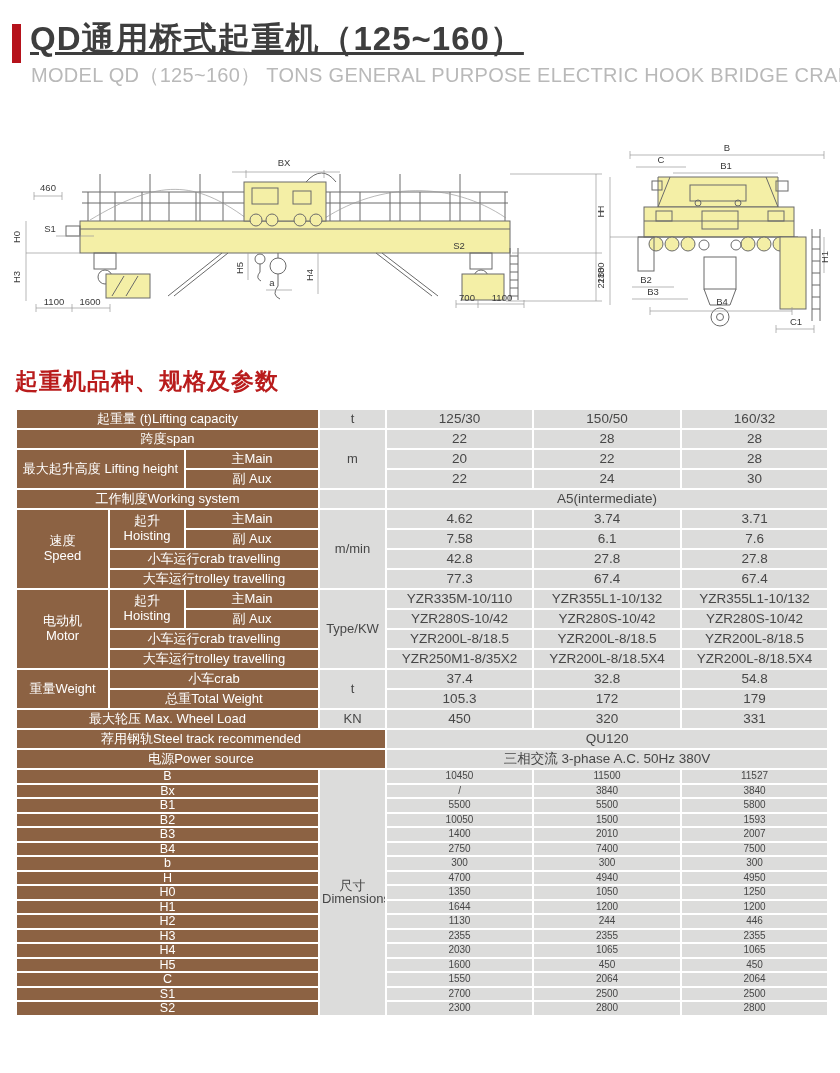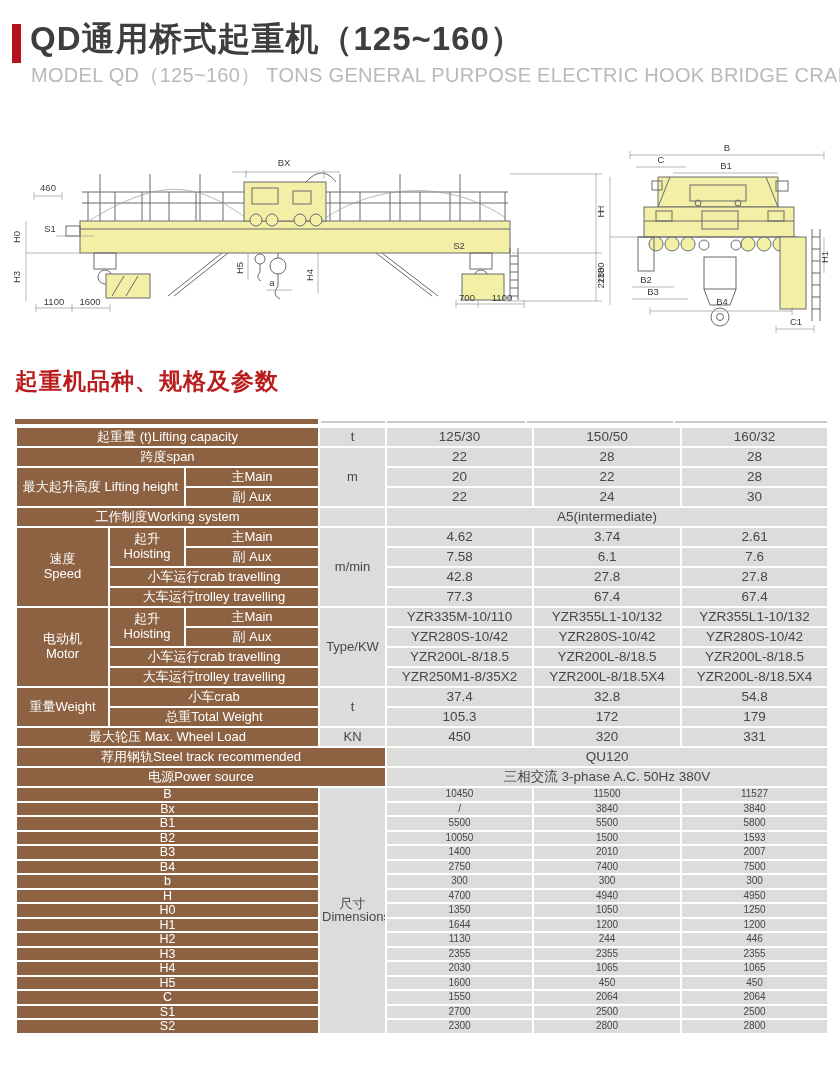--- a/index.html
+++ b/index.html
@@ -1,21 +1,21 @@
 <!DOCTYPE html>
 <html><head>
 <meta charset="utf-8">
 <style>
   * { box-sizing: border-box; margin: 0; padding: 0; }
   body { width: 840px; height: 1073px; background: #fff; font-family: "Liberation Sans", sans-serif; }
   .page { position: relative; width: 840px; height: 1073px; overflow: hidden; background: #fff; }
 
   
   .red-bar { position: absolute; left: 12px; top: 24px; width: 9px; height: 39px; background: #b5121b; }
-  .title { position: absolute; left: 30px; top: 17px; font-size: 33px; font-weight: 600; color: #3e3e3e; letter-spacing: 1px; white-space: nowrap; }
+  .title { position: absolute; left: 30px; top: 17px; font-size: 33px; font-weight: 600; color: #3e3e3e; letter-spacing: 1px; white-space: nowrap; text-decoration: underline; }
   .subtitle { position: absolute; left: 31px; top: 62px; font-size: 20px; font-weight: 500; color: #b9b9b9; letter-spacing: .3px; white-space: nowrap; }
 
   
   .dwg { position: absolute; }
   .dwg line, .dwg path, .dwg rect, .dwg circle, .dwg polyline { stroke: #6a6a6a; stroke-width: 1; fill: none; }
   .dwg .yf { fill: #f4efa6; }
   .dwg .thin { stroke: #9a9a9a; stroke-width: .7; }
   .dwg text { font-size: 9.5px; fill: #3a3a3a; text-anchor: middle; stroke: none; font-family: "Liberation Sans", sans-serif; }
   #front-svg { left: 10px; top: 128px; }
   #side-svg { left: 598px; top: 133px; }
@@ -23,21 +23,21 @@
   
   .sec-zh { position: absolute; left: 15px; top: 366px; font-size: 23px; font-weight: 600; color: #b91c1c; letter-spacing: 1px; }
   .sec-en { position: absolute; left: 15px; top: 394px; font-size: 20px; color: #9c9c9c; }
 
   
   .edge-strip { position: absolute; left: 15px; top: 419px; width: 812px; height: 5px; }
   .edge-strip .brown { position: absolute; left: 0; top: 0; width: 303px; height: 5px; background: #8c6243; }
   .edge-strip .g1 { position: absolute; top: 2px; height: 2px; background: #c9c9c9; }
 
   
-  table.spec { position: absolute; left: 15px; top: 426px; width: 812px; border-collapse: collapse; table-layout: fixed; }
+  table.spec { position: absolute; left: 15px; top: 408px; width: 812px; border-collapse: collapse; table-layout: fixed; }
   table.spec td { border: 2px solid #ffffff; height: 20px; padding: 0 2px; text-align: center; vertical-align: middle; line-height: 1.12; overflow: hidden; }
   td.label { background: #8c6243; color: #ffffff; font-size: 13px; white-space: pre-line; }
   td.unit  { background: #dcdcdb; color: #474747; font-size: 13px; white-space: pre-line; }
   td.val   { background: #dcdcdb; color: #474747; font-size: 13.5px; }
   tr.dim td { height: 10px; line-height: 1; }
   tr.dim td.label { font-size: 12.5px; }
   tr.dim td.val { font-size: 10px; }
 </style>
 </head>
 <body>
@@ -292,21 +292,21 @@
         </tr>
         <tr>
           <td rowspan="4" class="label">速度
 Speed</td>
           <td rowspan="2" class="label">起升
 Hoisting</td>
           <td class="label">主Main</td>
           <td rowspan="4" class="unit">m/min</td>
           <td class="val">4.62</td>
           <td class="val">3.74</td>
-          <td class="val">2.61</td>
+          <td class="val">3.71</td>
         </tr>
         <tr>
           <td class="label">副 Aux</td>
           <td class="val">7.58</td>
           <td class="val">6.1</td>
           <td class="val">7.6</td>
         </tr>
         <tr>
           <td colspan="2" class="label">小车运行crab travelling</td>
           <td class="val">42.8</td>

